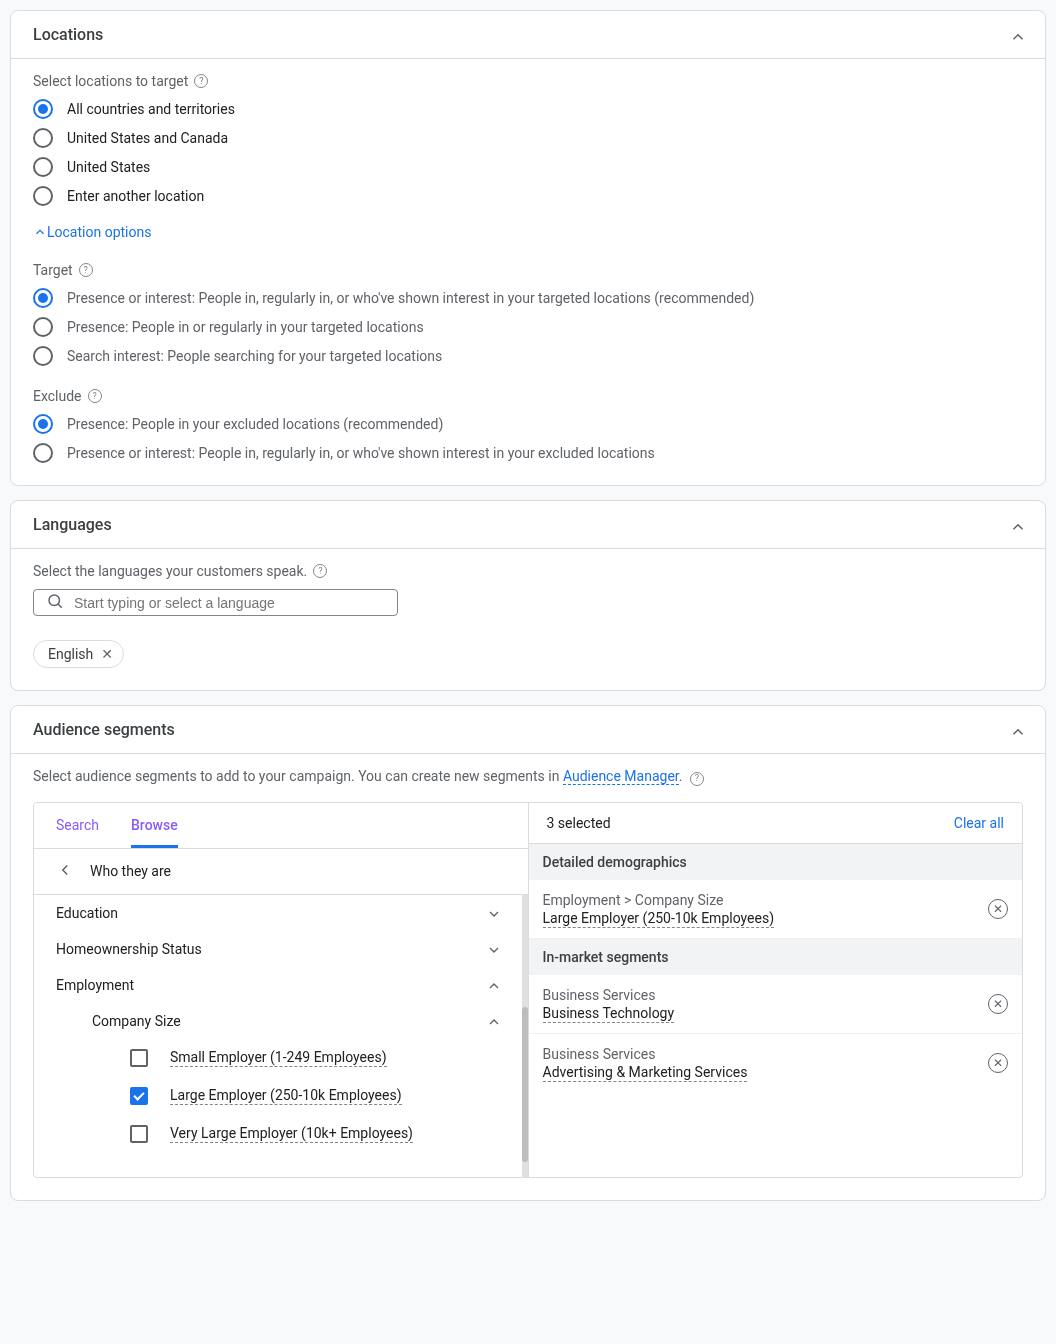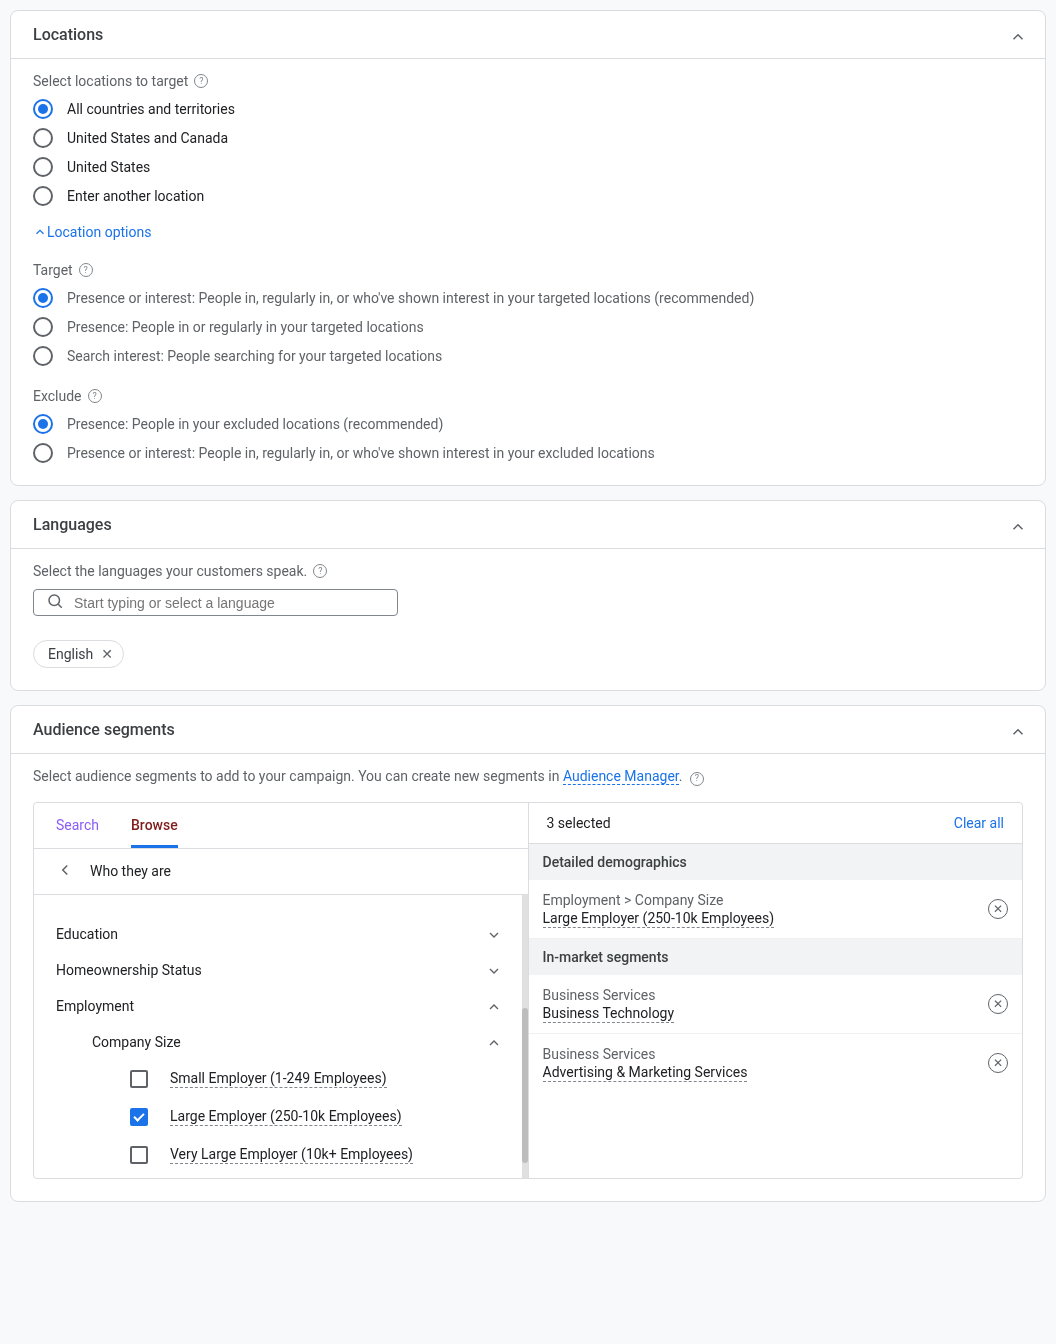--- a/index.html
+++ b/index.html
@@ -26,24 +26,24 @@
 .lang-input input { border: none; outline: none; font-size: 14px; width: 100%; color: #3c4043; }
 .chip { display: inline-flex; align-items: center; gap: 8px; border: 1px solid #dadce0; border-radius: 16px; padding: 5px 10px 5px 14px; margin-top: 24px; font-size: 14px; color: #3c4043; }
 .chip .x { color: #5f6368; cursor: pointer; font-size: 14px; }
 .aud-intro { color: #5f6368; }
 .aud-intro a { color: #1a73e8; border-bottom: 1px dashed #1a73e8; text-decoration: none; }
 .aud-panel { display: flex; border: 1px solid #dadce0; border-radius: 4px; margin-top: 16px; overflow: hidden; }
 .aud-left { flex: 1; border-right: 1px solid #dadce0; display: flex; flex-direction: column; }
 .aud-right { flex: 1; display: flex; flex-direction: column; }
 .tabs { display: flex; gap: 32px; padding: 0 22px; border-bottom: 1px solid #dadce0; height: 46px; align-items: center; }
 .tab { color: #8b5cf6; height: 46px; display: flex; align-items: center; cursor: pointer; }
-.tab.active { color: #7f1d1d; font-weight: 500; border-bottom: 3px solid #1a73e8; padding-top: 3px; }
+.tab.active { color: #8b5cf6; font-weight: 500; border-bottom: 3px solid #1a73e8; padding-top: 3px; }
 .sub-header { display: flex; align-items: center; gap: 16px; padding: 12px 22px; border-bottom: 1px solid #dadce0; }
 .back-arrow { color: #5f6368; cursor: pointer; }
-.tree { overflow-y: auto; max-height: 320px; padding-bottom: 4px; margin-top: 21px; }
+.tree { overflow-y: auto; max-height: 320px; padding-bottom: 24px; }
 .tree-row { display: flex; align-items: center; justify-content: space-between; padding: 10px 22px; cursor: pointer; }
 .tree-row.sub1 { padding-left: 58px; }
 .tree-row.sub2 { padding-left: 96px; padding-right: 22px; align-items: flex-start; }
 .checkbox { width: 18px; height: 18px; border: 2px solid #5f6368; border-radius: 2px; flex-shrink: 0; display: flex; align-items: center; justify-content: center; }
 .checkbox.checked { background: #1a73e8; border-color: #1a73e8; }
 .checkbox.checked::after { content: ""; width: 4px; height: 8px; border: solid #fff; border-width: 0 2px 2px 0; transform: rotate(45deg); margin-top: -2px; }
 .dashed { border-bottom: 1px dashed #80868b; padding-bottom: 1px; }
 .tree-item { display: flex; gap: 22px; align-items: flex-start; }
 .tree-label { font-size: 14px; color: #202124; }
 .right-header { display: flex; justify-content: space-between; align-items: center; padding: 12px 18px; border-bottom: 1px solid #dadce0; }

